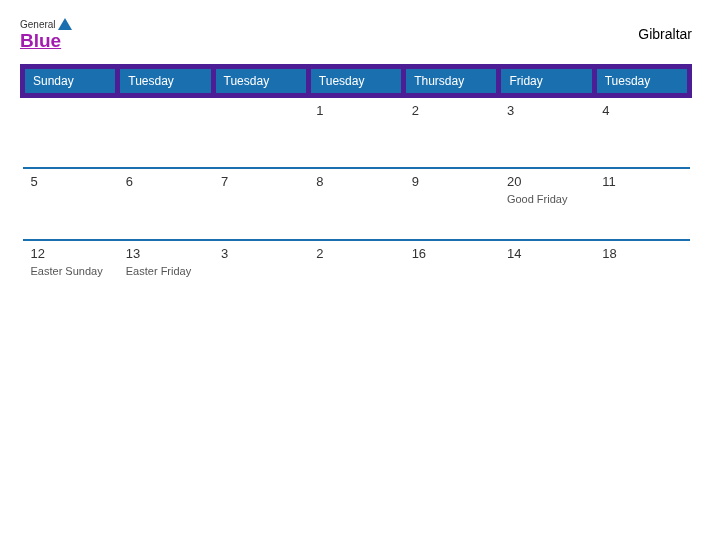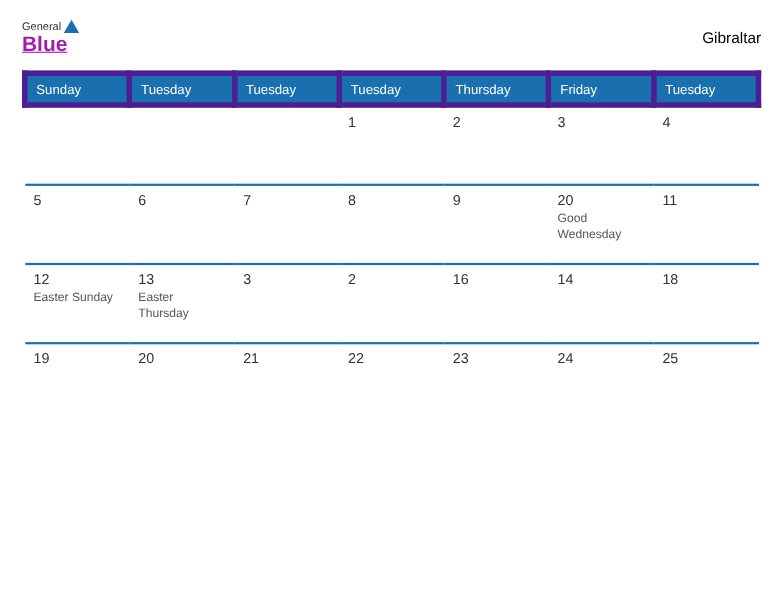--- a/index.html
+++ b/index.html
@@ -164,69 +164,46 @@
             <span class="day-num">7</span>
           </td>
           <td>
             <span class="day-num">8</span>
           </td>
           <td>
             <span class="day-num">9</span>
           </td>
           <td>
             <span class="day-num">20</span>
-            <span class="day-event">Good Wednesday</span>
+            <span class="day-event">Good Friday</span>
           </td>
           <td>
             <span class="day-num">11</span>
           </td>
         </tr>
         <tr class="row-white">
           <td>
             <span class="day-num">12</span>
             <span class="day-event">Easter Sunday</span>
           </td>
           <td>
             <span class="day-num">13</span>
-            <span class="day-event">Easter Thursday</span>
+            <span class="day-event">Easter Friday</span>
           </td>
           <td>
             <span class="day-num">3</span>
           </td>
           <td>
             <span class="day-num">2</span>
           </td>
           <td>
             <span class="day-num">16</span>
           </td>
           <td>
             <span class="day-num">14</span>
           </td>
           <td>
             <span class="day-num">18</span>
-          </td>
-        </tr>
-        <tr class="row-alt">
-          <td>
-            <span class="day-num">19</span>
-          </td>
-          <td>
-            <span class="day-num">20</span>
-          </td>
-          <td>
-            <span class="day-num">21</span>
-          </td>
-          <td>
-            <span class="day-num">22</span>
-          </td>
-          <td>
-            <span class="day-num">23</span>
-          </td>
-          <td>
-            <span class="day-num">24</span>
-          </td>
-          <td>
-            <span class="day-num">25</span>
           </td>
         </tr>
       </tbody>
   </table>
 </div>
 
 </body></html>

